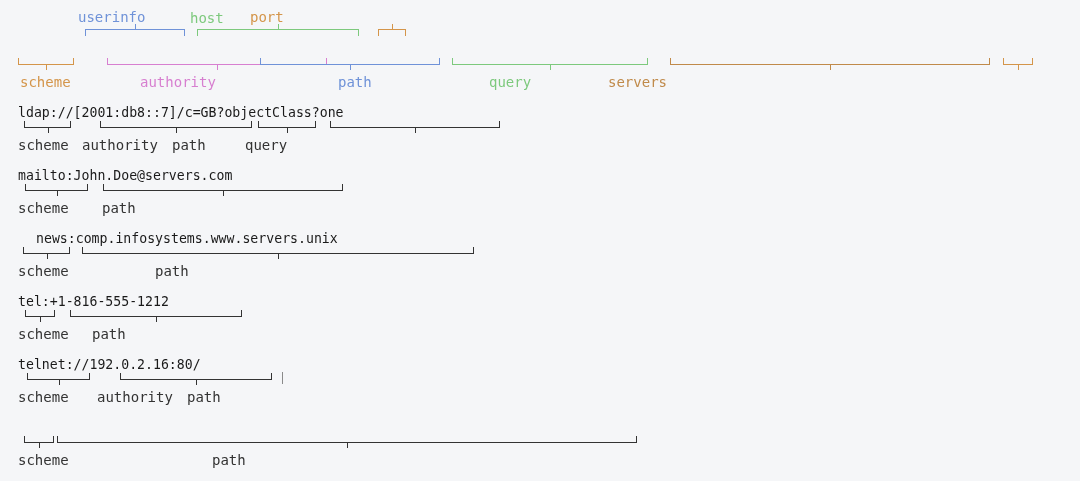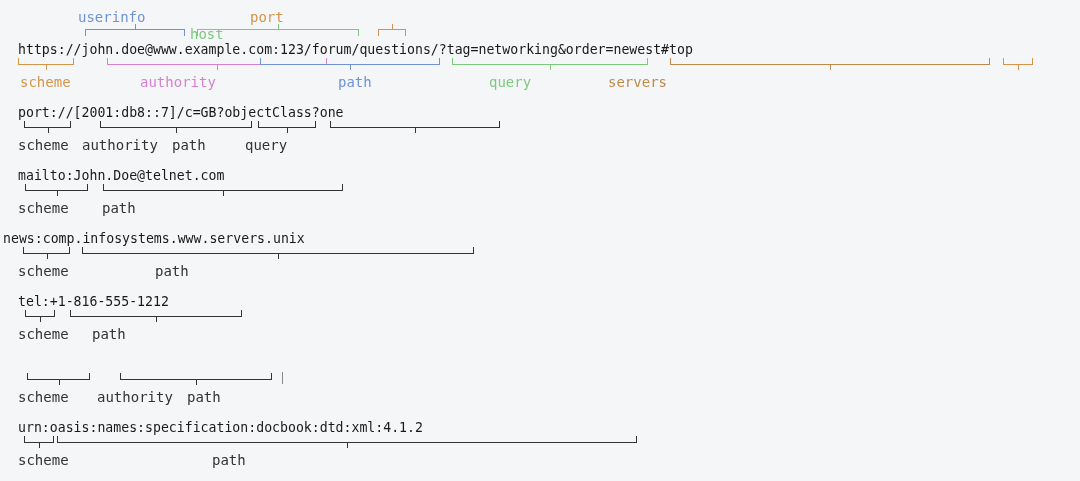--- a/index.html
+++ b/index.html
@@ -93,29 +93,28 @@
     color: #333333;
     white-space: pre;
     line-height: 14px;
   }
   .label.c { color: var(--lc); }
 </style>
 </head>
 <body>
 
 <div class="canvas">
-    <div class="uri-line" style="left: 18px; top: 43px;">https://john.doe@www.example.com:123/forum/questions/?tag=networking&amp;order=newest#top</div>
     <div class="bracket-up c" style="left: 85px; top: 29px; width: 100px; --bc: #6f92d8; --lc: #6f92d8;">
       <div class="stem" style="border-left-color: rgb(111, 146, 216);"></div>
     </div>
     <div class="label c" style="left: 78px; top: 10px; --lc: #6f92d8;">userinfo</div>
     <div class="bracket-up c" style="left: 197px; top: 29px; width: 162px; --bc: #7dc97d; --lc: #7dc97d;">
       <div class="stem" style="border-left-color: rgb(125, 201, 125);"></div>
     </div>
-    <div class="label c" style="left: 190px; top: 27px; --lc: #7dc97d;">host</div>
+    <div class="label c" style="left: 190px; top: 11px; --lc: #7dc97d;">host</div>
     <div class="bracket-up c" style="left: 378px; top: 29px; width: 28px; --bc: #d4954a; --lc: #d4954a;">
       <div class="stem" style="border-left-color: rgb(212, 149, 74);"></div>
     </div>
     <div class="label c" style="left: 250px; top: 10px; --lc: #d4954a;">port</div>
     <div class="bracket c" style="left: 18px; top: 58px; width: 56px; --bc: #d4954a; --lc: #d4954a;">
       <div class="stem" style="border-left-color: rgb(212, 149, 74);"></div>
     </div>
     <div class="label c" style="left: 20px; top: 75px; --lc: #d4954a;">scheme</div>
     <div class="bracket c" style="left: 107px; top: 58px; width: 220px; --bc: #d77fd0; --lc: #d77fd0;">
       <div class="stem" style="border-left-color: rgb(215, 127, 208);"></div>
@@ -129,75 +128,75 @@
       <div class="stem" style="border-left-color: rgb(125, 201, 125);"></div>
     </div>
     <div class="label c" style="left: 489px; top: 75px; --lc: #7dc97d;">query</div>
     <div class="bracket c" style="left: 670px; top: 58px; width: 320px; --bc: #c08a4a; --lc: #c08a4a;">
       <div class="stem" style="border-left-color: rgb(192, 138, 74);"></div>
     </div>
     <div class="label c" style="left: 608px; top: 75px; --lc: #c08a4a;">servers</div>
     <div class="bracket c" style="left: 1003px; top: 58px; width: 30px; --bc: #d4954a; --lc: #d4954a;">
       <div class="stem" style="border-left-color: rgb(212, 149, 74);"></div>
     </div>
-    <div class="uri-line" style="left: 18px; top: 106px;">port://[2001:db8::7]/c=GB?objectClass?one</div>
+    <div class="uri-line" style="left: 18px; top: 106px;">ldap://[2001:db8::7]/c=GB?objectClass?one</div>
     <div class="bracket c" style="left: 24px; top: 121px; width: 47px; --bc: #333333; --lc: #333333;">
       <div class="stem" style="border-left-color: rgb(51, 51, 51);"></div>
     </div>
     <div class="label c" style="left: 18px; top: 138px; --lc: #333333;">scheme</div>
     <div class="bracket c" style="left: 100px; top: 121px; width: 152px; --bc: #333333; --lc: #333333;">
       <div class="stem" style="border-left-color: rgb(51, 51, 51);"></div>
     </div>
     <div class="label c" style="left: 82px; top: 138px; --lc: #333333;">authority</div>
     <div class="bracket c" style="left: 258px; top: 121px; width: 58px; --bc: #333333; --lc: #333333;">
       <div class="stem" style="border-left-color: rgb(51, 51, 51);"></div>
     </div>
     <div class="label c" style="left: 172px; top: 138px; --lc: #333333;">path</div>
     <div class="bracket c" style="left: 330px; top: 121px; width: 170px; --bc: #333333; --lc: #333333;">
       <div class="stem" style="border-left-color: rgb(51, 51, 51);"></div>
     </div>
     <div class="label c" style="left: 245px; top: 138px; --lc: #333333;">query</div>
-    <div class="uri-line" style="left: 18px; top: 169px;">mailto:John.Doe@telnet.com</div>
+    <div class="uri-line" style="left: 18px; top: 169px;">mailto:John.Doe@servers.com</div>
     <div class="bracket c" style="left: 25px; top: 184px; width: 63px; --bc: #333333; --lc: #333333;">
       <div class="stem" style="border-left-color: rgb(51, 51, 51);"></div>
     </div>
     <div class="label c" style="left: 18px; top: 201px; --lc: #333333;">scheme</div>
     <div class="bracket c" style="left: 103px; top: 184px; width: 240px; --bc: #333333; --lc: #333333;">
       <div class="stem" style="border-left-color: rgb(51, 51, 51);"></div>
     </div>
     <div class="label c" style="left: 102px; top: 201px; --lc: #333333;">path</div>
-    <div class="uri-line" style="left: 3px; top: 232px;">news:comp.infosystems.www.servers.unix</div>
+    <div class="uri-line" style="left: 36px; top: 232px;">news:comp.infosystems.www.servers.unix</div>
     <div class="bracket c" style="left: 23px; top: 247px; width: 47px; --bc: #333333; --lc: #333333;">
       <div class="stem" style="border-left-color: rgb(51, 51, 51);"></div>
     </div>
     <div class="label c" style="left: 18px; top: 264px; --lc: #333333;">scheme</div>
     <div class="bracket c" style="left: 82px; top: 247px; width: 392px; --bc: #333333; --lc: #333333;">
       <div class="stem" style="border-left-color: rgb(51, 51, 51);"></div>
     </div>
     <div class="label c" style="left: 155px; top: 264px; --lc: #333333;">path</div>
     <div class="uri-line" style="left: 18px; top: 295px;">tel:+1-816-555-1212</div>
     <div class="bracket c" style="left: 25px; top: 310px; width: 30px; --bc: #333333; --lc: #333333;">
       <div class="stem" style="border-left-color: rgb(51, 51, 51);"></div>
     </div>
     <div class="label c" style="left: 18px; top: 327px; --lc: #333333;">scheme</div>
     <div class="bracket c" style="left: 70px; top: 310px; width: 172px; --bc: #333333; --lc: #333333;">
       <div class="stem" style="border-left-color: rgb(51, 51, 51);"></div>
     </div>
     <div class="label c" style="left: 92px; top: 327px; --lc: #333333;">path</div>
+    <div class="uri-line" style="left: 18px; top: 358px;">telnet://192.0.2.16:80/</div>
     <div class="bracket c" style="left: 27px; top: 373px; width: 63px; --bc: #333333; --lc: #333333;">
       <div class="stem" style="border-left-color: rgb(51, 51, 51);"></div>
     </div>
     <div class="label c" style="left: 18px; top: 390px; --lc: #333333;">scheme</div>
     <div class="bracket c" style="left: 120px; top: 373px; width: 152px; --bc: #333333; --lc: #333333;">
       <div class="stem" style="border-left-color: rgb(51, 51, 51);"></div>
     </div>
     <div class="label c" style="left: 97px; top: 390px; --lc: #333333;">authority</div>
     <div class="label c" style="left: 187px; top: 390px; --lc: #333333;">path</div>
     <div class="tick" style="left: 282px; top: 372px; height: 12px;"></div>
-    <div class="uri-line" style="left: 18px; top: 421px;">urn:oasis:names:specification:docbook:dtd:xml:4.1.2</div>
     <div class="bracket c" style="left: 24px; top: 436px; width: 30px; --bc: #333333; --lc: #333333;">
       <div class="stem" style="border-left-color: rgb(51, 51, 51);"></div>
     </div>
     <div class="label c" style="left: 18px; top: 453px; --lc: #333333;">scheme</div>
     <div class="bracket c" style="left: 57px; top: 436px; width: 580px; --bc: #333333; --lc: #333333;">
       <div class="stem" style="border-left-color: rgb(51, 51, 51);"></div>
     </div>
     <div class="label c" style="left: 212px; top: 453px; --lc: #333333;">path</div>
   </div>
 

